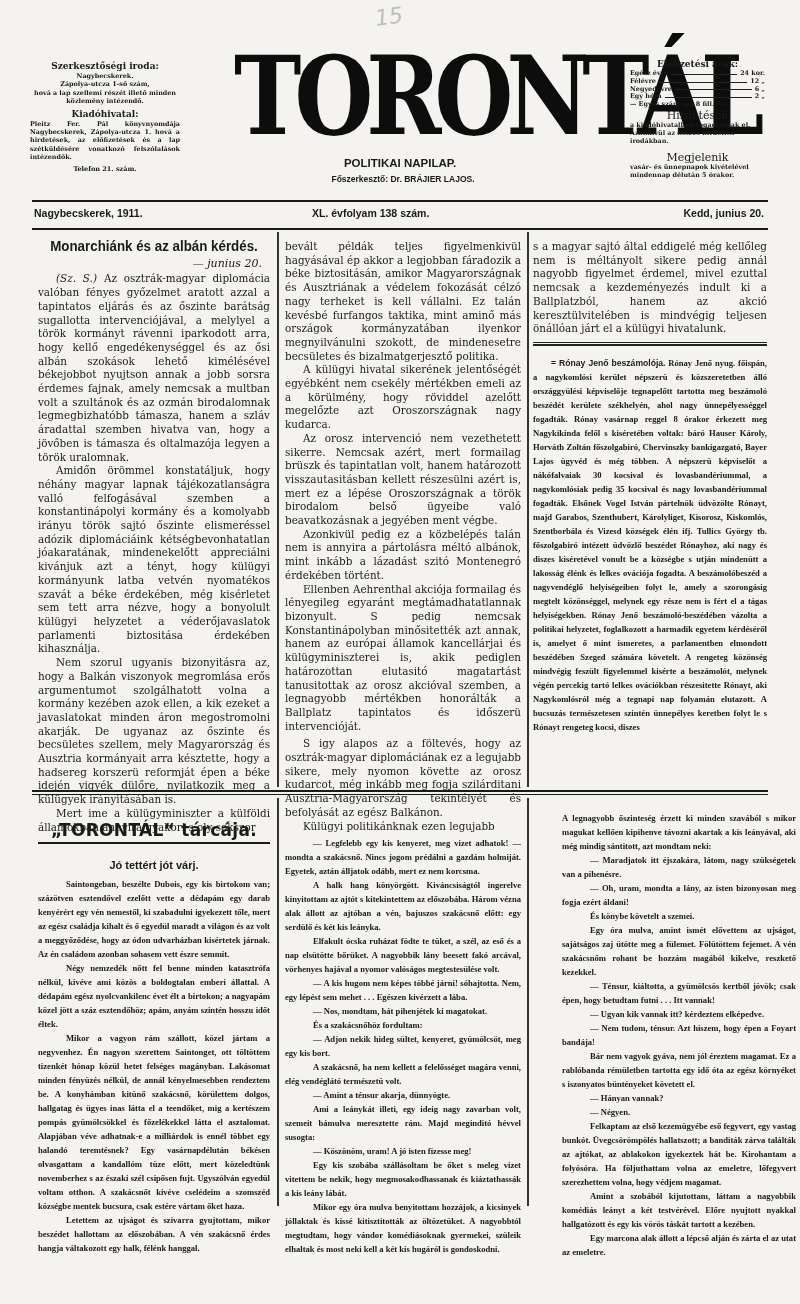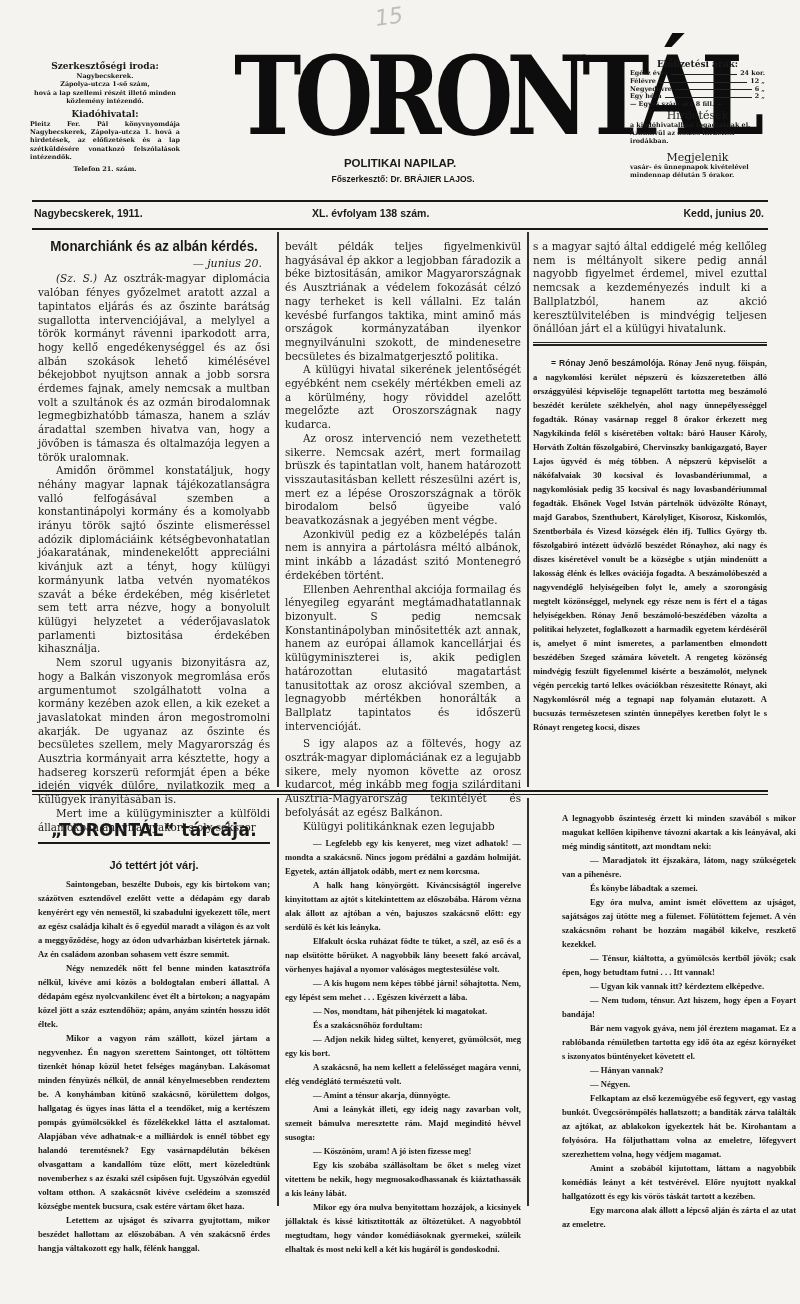--- a/index.html
+++ b/index.html
@@ -158,21 +158,22 @@
   <p class="sm" style="text-indent:28px">— Amint a ténsur akarja, dünnyögte.</p>
   <p class="sm" style="text-indent:28px">Ami a leánykát illeti, egy ideig nagy zavarban volt, szemeit bámulva meresztette rám. Majd meginditó hévvel susogta:</p>
   <p class="sm" style="text-indent:28px">— Köszönöm, uram! A jó isten fizesse meg!</p>
   <p class="sm" style="text-indent:28px">Egy kis szobába szállásoltam be őket s meleg vizet vitettem be nekik, hogy megmosakodhassanak és kiáztathassák a kis leány lábát.</p>
   <p class="sm" style="text-indent:28px">Mikor egy óra mulva benyitottam hozzájok, a kicsinyek jóllaktak és kissé kitisztitották az öltözetüket. A nagyobbtól megtudtam, hogy vándor komédiásoknak gyermekei, szüleik elhaltak és most neki kell a két kis hugáról is gondoskodni.</p>
 </div>
 
 <div class="col" style="left:562px;top:800px;width:234px;margin-top:11px;">
   <p class="sm noind">A legnagyobb őszinteség érzett ki minden szavából s mikor magukat kellően kipihenve távozni akartak a kis leányával, aki még mindig sántitott, azt mondtam neki:</p>
   <p class="sm" style="text-indent:28px">— Maradjatok itt éjszakára, látom, nagy szükségetek van a pihenésre.</p>
-  <p class="sm" style="text-indent:28px">És könybe lábadtak a szemei.</p>
+  <p class="sm" style="text-indent:28px">— Oh, uram, mondta a lány, az isten bizonyosan meg fogja ezért áldani!</p>
+  <p class="sm" style="text-indent:28px">És könybe követelt a szemei.</p>
   <p class="sm" style="text-indent:28px">Egy óra mulva, amint ismét elővettem az ujságot, sajátságos zaj ütötte meg a fülemet. Fölütöttem fejemet. A vén szakácsnőm rohant be hozzám magából kikelve, reszkető kezekkel.</p>
   <p class="sm" style="text-indent:28px">— Ténsur, kiáltotta, a gyümölcsös kertből jövök; csak épen, hogy betudtam futni . . . Itt vannak!</p>
   <p class="sm" style="text-indent:28px">— Ugyan kik vannak itt? kérdeztem elképedve.</p>
   <p class="sm" style="text-indent:28px">— Nem tudom, ténsur. Azt hiszem, hogy épen a Foyart bandája!</p>
   <p class="sm" style="text-indent:28px">Bár nem vagyok gyáva, nem jól éreztem magamat. Ez a rablóbanda rémületben tartotta egy idő óta az egész környéket s iszonyatos büntényeket követett el.</p>
   <p class="sm" style="text-indent:28px">— Hányan vannak?</p>
   <p class="sm" style="text-indent:28px">— Négyen.</p>
   <p class="sm" style="text-indent:28px">Felkaptam az első kezemügyébe eső fegyvert, egy vastag bunkót. Üvegcsörömpölés hallatszott; a banditák zárva találták az ajtókat, az ablakokon igyekeztek hát be. Kirohantam a folyósóra. Ha följuthattam volna az emeletre, lőfegyvert szerezhettem volna, hogy védjem magamat.</p>
   <p class="sm" style="text-indent:28px">Amint a szobából kijutottam, láttam a nagyobbik komédiás leányt a két testvérével. Előre nyujtott nyakkal hallgatózott és egy kis vörös táskát tartott a kezében.</p>
   <p class="sm" style="text-indent:28px">Egy marcona alak állott a lépcső alján és zárta el az utat az emeletre.</p>

